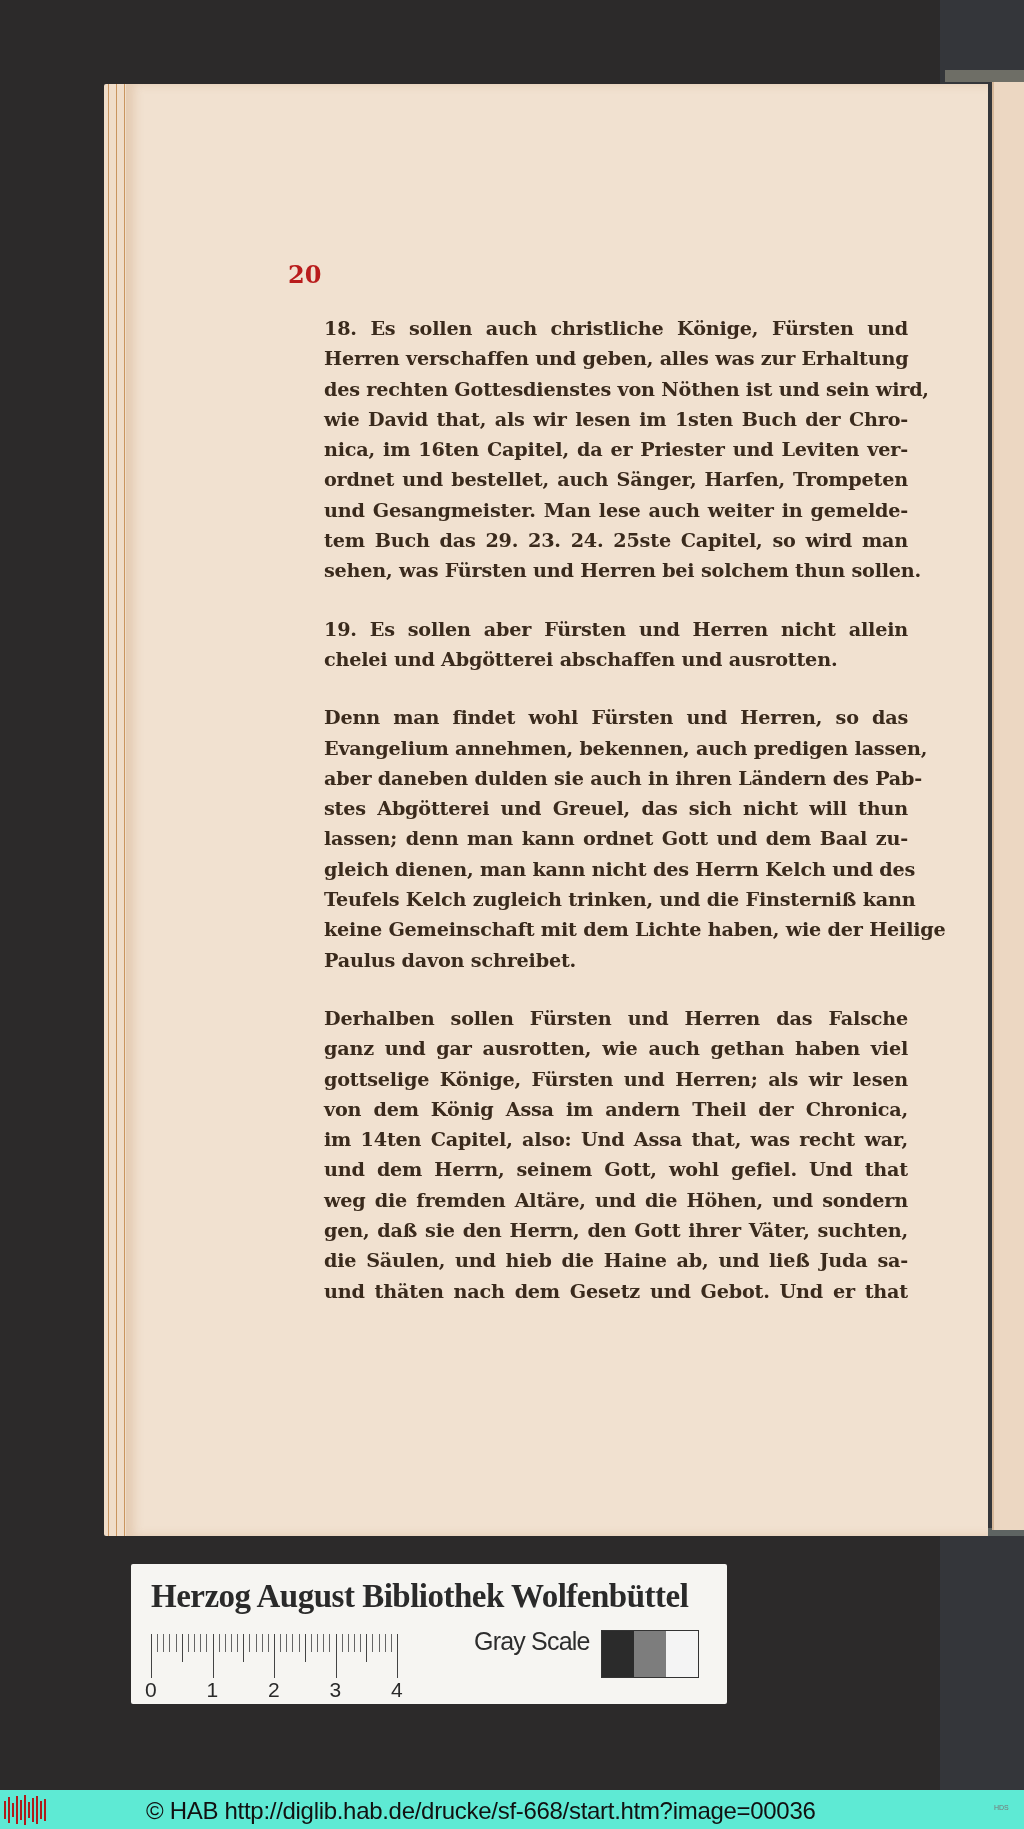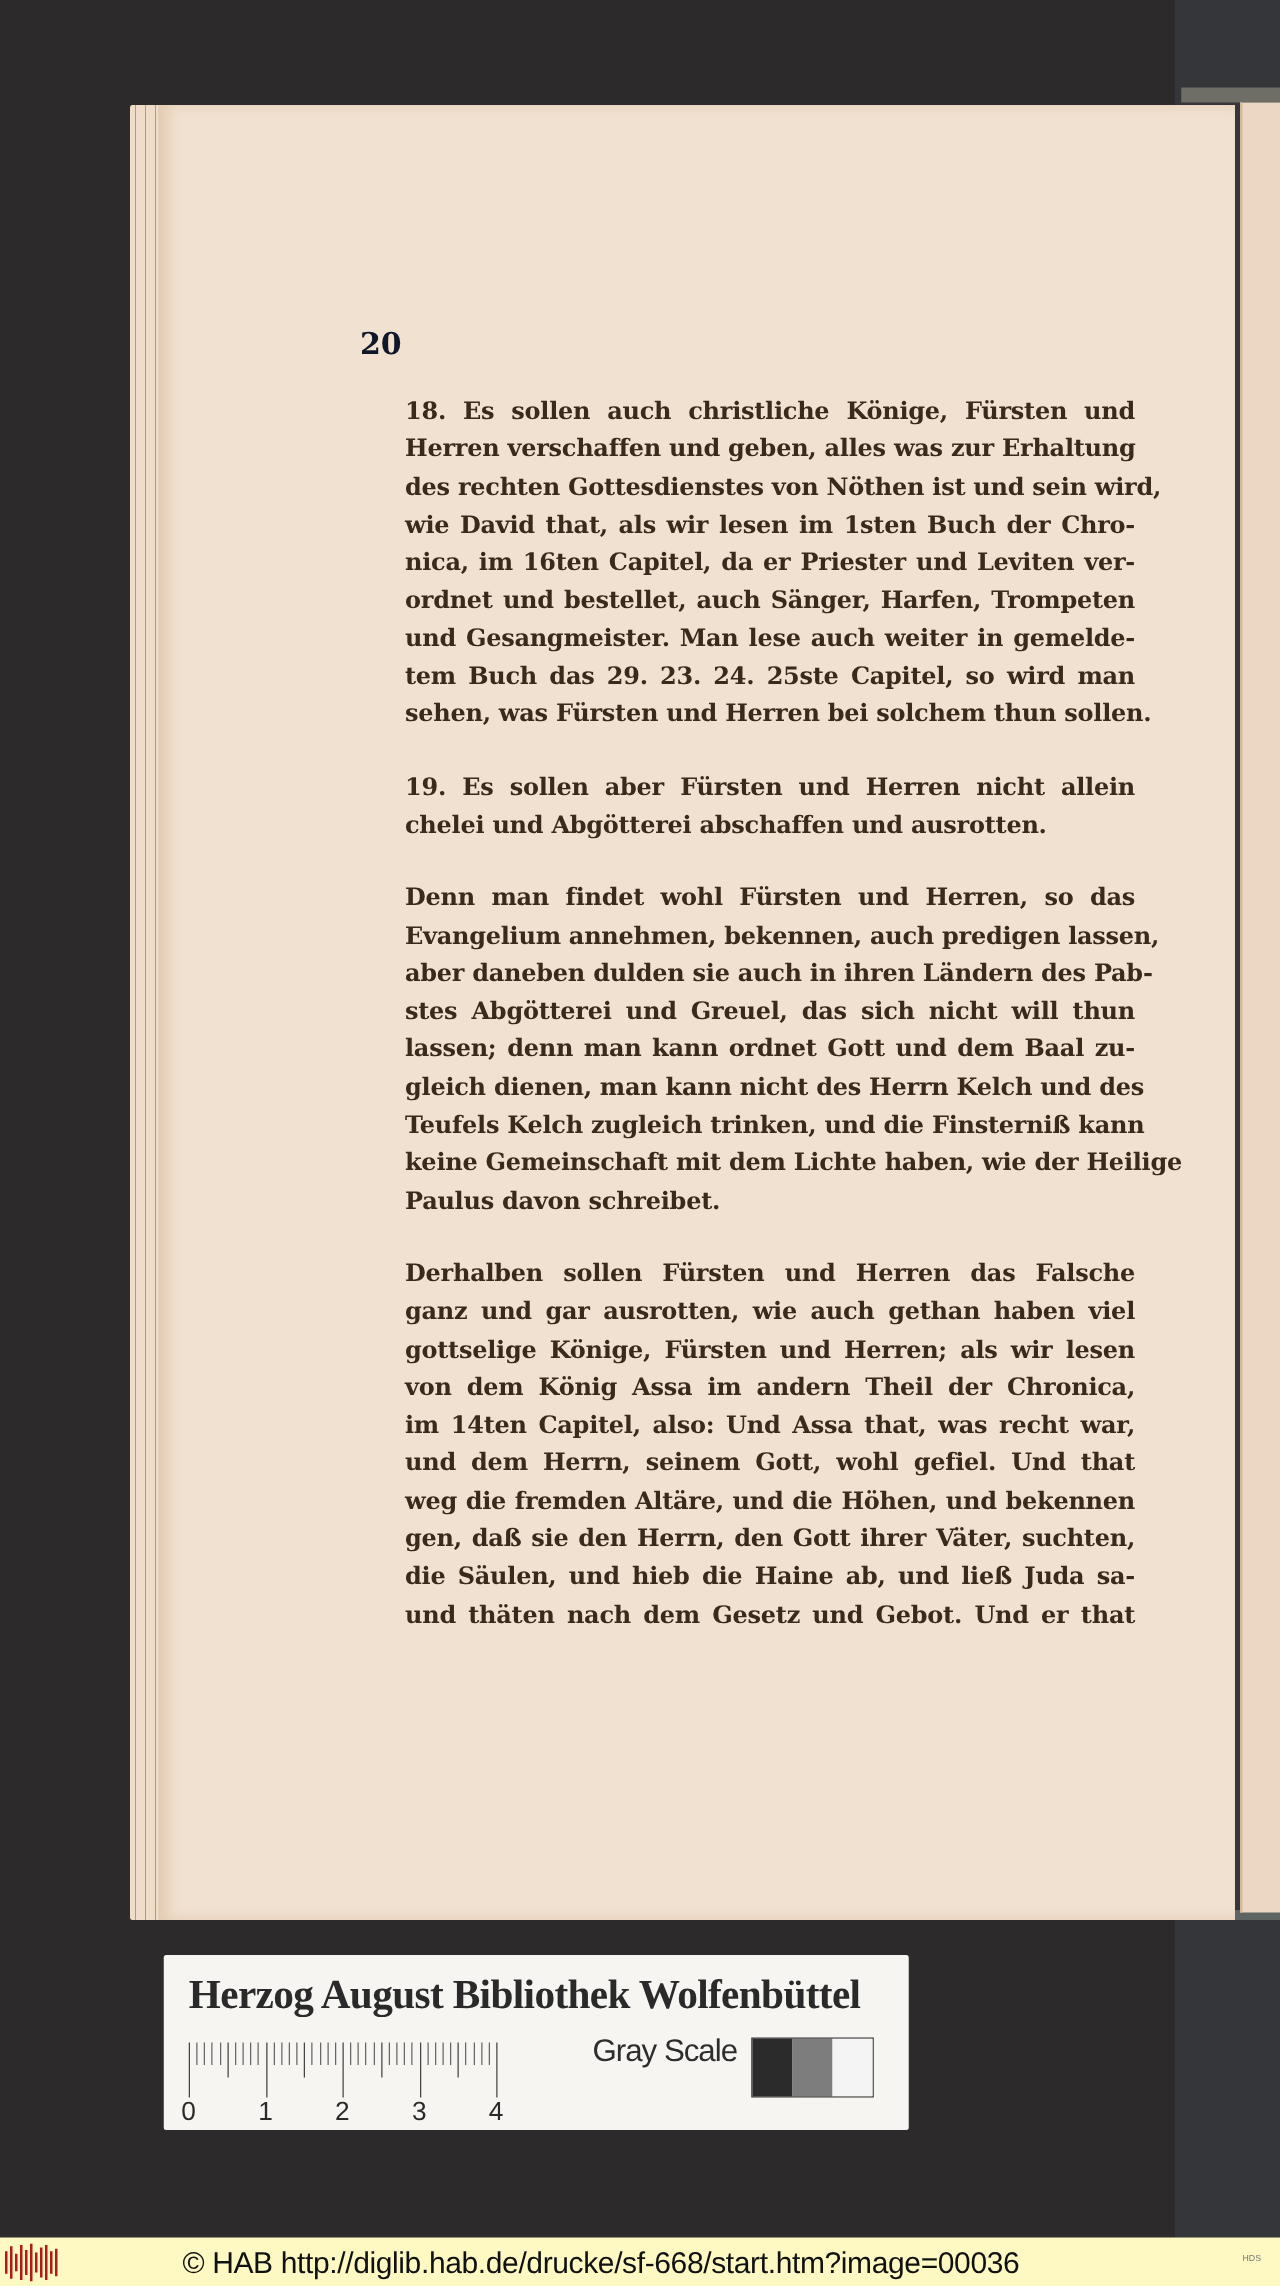--- a/index.html
+++ b/index.html
@@ -31,21 +31,21 @@
     border-radius:2px;
   }
   .page {
     position:absolute; left:126px; top:84px; width:862px; height:1452px;
     background:#f1e1d0;
     box-shadow: inset 8px 0 10px rgba(190,140,90,0.25);
   }
   .page-number {
     position:absolute; left:162px; top:176px;
     font-family:"DejaVu Serif", serif; font-weight:bold; font-size:24px;
-    color:#0f172a;
+    color:#b91c1c;
   }
   .text-block {
     position:absolute; left:162px; top:230px; width:620px;
     font-family:"DejaVu Serif", serif; font-size:19.2px; line-height:30.3px;
     color:#3a2a1c; text-align:justify; font-weight:bold; letter-spacing:-0.2px;
   }
   .para { margin:0; text-indent:36px; }
   .para.gap { margin-top:28px; }
   .line { display:block; text-align-last:justify; white-space:nowrap; }
   .line.last { text-align-last:left; }
@@ -76,21 +76,21 @@
     letter-spacing:-0.8px;
   }
   .gray-scale {
     position:absolute; left:470px; top:66px; width:96px; height:46px;
     display:flex; border:1.5px solid #333;
   }
   .gray-scale div { flex:1; }
 
   .footer {
     position:absolute; left:0; top:1790px; width:1024px; height:39px;
-    background:#fef9c3;
+    background:#5eead4;
   }
   .footer-logo {
     position:absolute; left:4px; top:5px; width:42px; height:30px;
     display:flex; align-items:center; gap:2px;
   }
   .footer-logo span { display:block; width:2px; background:#b01a1a; }
   .footer-text {
     position:absolute; left:146px; top:7px;
     font-family:"Liberation Sans", sans-serif; font-size:24px; color:#111;
     letter-spacing:-0.3px;
@@ -138,21 +138,21 @@
       <span class="line">keine Gemeinschaft mit dem Lichte haben, wie der Heilige</span>
       <span class="line last">Paulus davon schreibet.</span>
     </p>
     <p class="para gap">
       <span class="line">Derhalben sollen Fürsten und Herren das Falsche</span>
       <span class="line">ganz und gar ausrotten, wie auch gethan haben viel</span>
       <span class="line">gottselige Könige, Fürsten und Herren; als wir lesen</span>
       <span class="line">von dem König Assa im andern Theil der Chronica,</span>
       <span class="line">im 14ten Capitel, also: Und Assa that, was recht war,</span>
       <span class="line">und dem Herrn, seinem Gott, wohl gefiel.  Und that</span>
-      <span class="line">weg die fremden Altäre, und die Höhen, und bekennen</span>
+      <span class="line">weg die fremden Altäre, und die Höhen, und sondern</span>
       <span class="line">gen, daß sie den Herrn, den Gott ihrer Väter, suchten,</span>
       <span class="line">die Säulen, und hieb die Haine ab, und ließ Juda sa-</span>
       <span class="line">und thäten nach dem Gesetz und Gebot.  Und er that</span>
     </p>
   </div>
 </div>
 
 <div class="label-card">
   <div class="label-title">Herzog August Bibliothek Wolfenbüttel</div>
   <div class="ruler" id="ruler">

